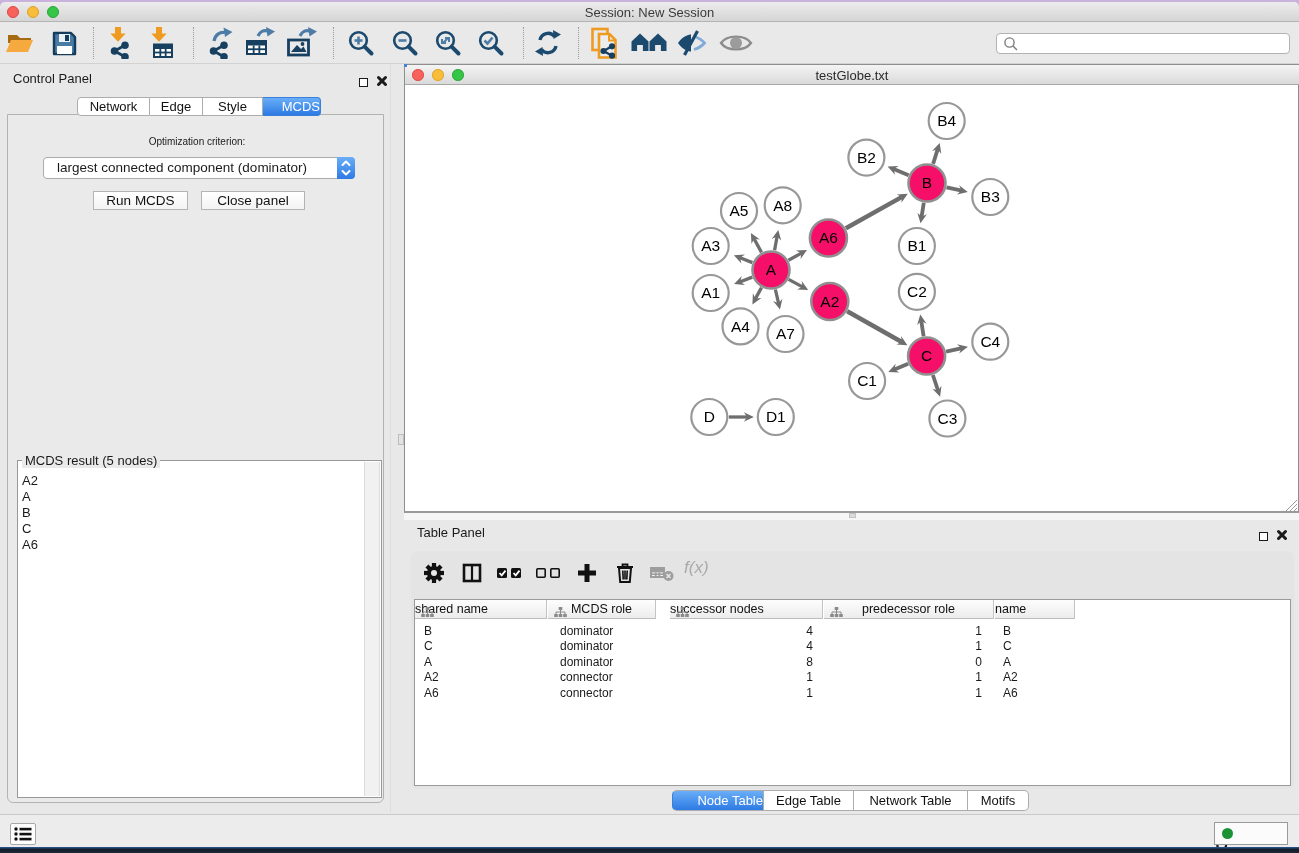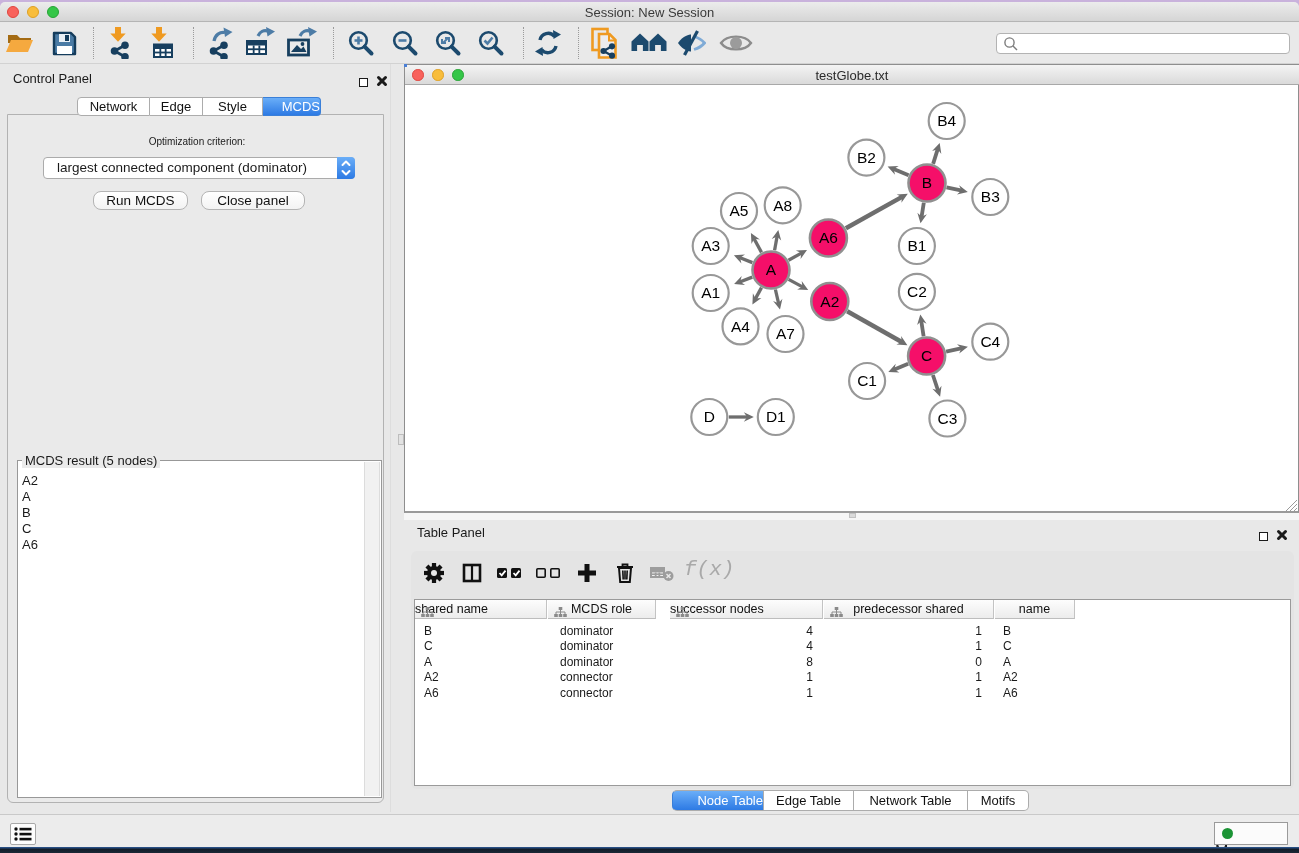--- a/index.html
+++ b/index.html
@@ -1,18 +1,18 @@
 <!DOCTYPE html>
 <html><head><meta charset="utf-8"><style>
 * { margin:0; padding:0; box-sizing:border-box; }
 body { width:1299px; height:853px; position:relative; overflow:hidden;
   font-family:"Liberation Sans",sans-serif; background:#e8e8e8; color:#1a1a1a; }
 .abs { position:absolute; }
 .btn { position:absolute; background:linear-gradient(#ffffff,#f3f3f3); border:1px solid #b4b4b4;
-  border-radius:8px; text-align:center; font-size:13.5px; color:#111; }
+  border-radius:0; text-align:center; font-size:13.5px; color:#111; }
 .tab { position:absolute; top:0; height:19px; background:#fff; border:1px solid #acacac;
   border-left:none; text-align:center; font-size:13px; line-height:18px; color:#111; }
 .bluetab { background:linear-gradient(#6aaef8,#2d7ae4); color:#fff;text-align:right; }
 </style></head><body>
 
 <div class="abs" style="left:0;top:0;width:1299px;height:6px;background:#c9b2dc"></div>
 
 <div class="abs" style="left:0;top:2px;width:1299px;height:20px;background:linear-gradient(#ececec,#d5d5d5);
  border-bottom:1px solid #b5b5b5;border-radius:5px 5px 0 0"></div>
 <div class="abs" style="left:0;top:5px;width:1299px;text-align:center;font-size:13px;color:#3a3a3a">Session: New Session</div>
@@ -334,21 +334,21 @@
     </svg></div>
 <div class="abs" style="left:649px;top:563px"><svg width="26" height="20" viewBox="0 0 26 20">
       <rect x="1" y="4" width="15" height="11" fill="#9d9d9d"></rect>
       <rect x="3" y="9.5" width="11" height="3.5" fill="#fff"></rect>
       <rect x="5.766666666666666" y="9.5" width="1.8" height="3.5" fill="#9d9d9d"></rect>
       <rect x="9.433333333333332" y="9.5" width="1.8" height="3.5" fill="#9d9d9d"></rect>
       <rect x="3" y="10.35" width="11" height="1.8" fill="#9d9d9d"></rect>
       <circle cx="19.5" cy="13" r="5" fill="#9d9d9d"></circle>
       <path d="M17.5 11 l4 4 M21.5 11 l-4 4" stroke="#e8e8e8" stroke-width="1.5"></path>
     </svg></div>
-<div class="abs" style="left:684px;top:558px;font-family:Liberation Mono, monospace;font-style:italic;font-size:21px;color:#a9a9a9">f(x)</div>
+<div class="abs" style="left:684px;top:558px;font-family:Liberation Sans, sans-serif;font-style:italic;font-size:17px;color:#a9a9a9">f(x)</div>
 
 <div class="abs" style="left:414px;top:599px;width:877px;height:187px;background:#fff;border:1px solid #9a9a9a">
   <div style="position:relative;width:100%;height:100%">
     <div style="position:absolute;left:0px;top:0;width:132px;height:19px;background:linear-gradient(#fdfdfd,#ececec);border-right:1px solid #c3c3c3;border-bottom:1px solid #bdbdbd">
         <span style="position:absolute;left:6px;top:4px"><svg width="13" height="11" viewBox="0 0 13 11">
             <rect x="4.7" y="0" width="3.6" height="3" fill="#8a8a8a"></rect>
             <path d="M6.5 3 v2 M2 7 V5 H11 V7 M6.5 5 v2" stroke="#8a8a8a" stroke-width="1" fill="none"></path>
             <rect x="0.2" y="7" width="3.6" height="3" fill="#8a8a8a"></rect>
             <rect x="4.7" y="7" width="3.6" height="3" fill="#8a8a8a"></rect>
             <rect x="9.2" y="7" width="3.6" height="3" fill="#8a8a8a"></rect>
@@ -376,24 +376,24 @@
         <div style="text-align:left;font-size:12.5px;line-height:19px;color:#111">successor nodes</div>
       </div>
       <div style="position:absolute;left:409px;top:0;width:170px;height:19px;background:linear-gradient(#fdfdfd,#ececec);border-right:1px solid #c3c3c3;border-bottom:1px solid #bdbdbd">
         <span style="position:absolute;left:6px;top:4px"><svg width="13" height="11" viewBox="0 0 13 11">
             <rect x="4.7" y="0" width="3.6" height="3" fill="#8a8a8a"></rect>
             <path d="M6.5 3 v2 M2 7 V5 H11 V7 M6.5 5 v2" stroke="#8a8a8a" stroke-width="1" fill="none"></path>
             <rect x="0.2" y="7" width="3.6" height="3" fill="#8a8a8a"></rect>
             <rect x="4.7" y="7" width="3.6" height="3" fill="#8a8a8a"></rect>
             <rect x="9.2" y="7" width="3.6" height="3" fill="#8a8a8a"></rect>
           </svg></span>
-        <div style="text-align:center;font-size:12.5px;line-height:19px;color:#111">predecessor shared</div>
+        <div style="text-align:center;font-size:12.5px;line-height:19px;color:#111">predecessor role</div>
       </div>
       <div style="position:absolute;left:580px;top:0;width:80px;height:19px;background:linear-gradient(#fdfdfd,#ececec);border-right:1px solid #c3c3c3;border-bottom:1px solid #bdbdbd">
-        <div style="text-align:center;font-size:12.5px;line-height:19px;color:#111">name</div>
+        <div style="font-size:12.5px;line-height:19px;color:#111">name</div>
       </div>
     <div style="position:absolute;left:9px;top:23.5px;font-size:12px">B</div>
       <div style="position:absolute;left:145px;top:23.5px;font-size:12px">dominator</div>
       <div style="position:absolute;left:255px;top:23.5px;width:143px;text-align:right;font-size:12px">4</div>
       <div style="position:absolute;left:420px;top:23.5px;width:147px;text-align:right;font-size:12px">1</div>
       <div style="position:absolute;left:588px;top:23.5px;font-size:12px">B</div>
       <div style="position:absolute;left:9px;top:39.0px;font-size:12px">C</div>
       <div style="position:absolute;left:145px;top:39.0px;font-size:12px">dominator</div>
       <div style="position:absolute;left:255px;top:39.0px;width:143px;text-align:right;font-size:12px">4</div>
       <div style="position:absolute;left:420px;top:39.0px;width:147px;text-align:right;font-size:12px">1</div>

